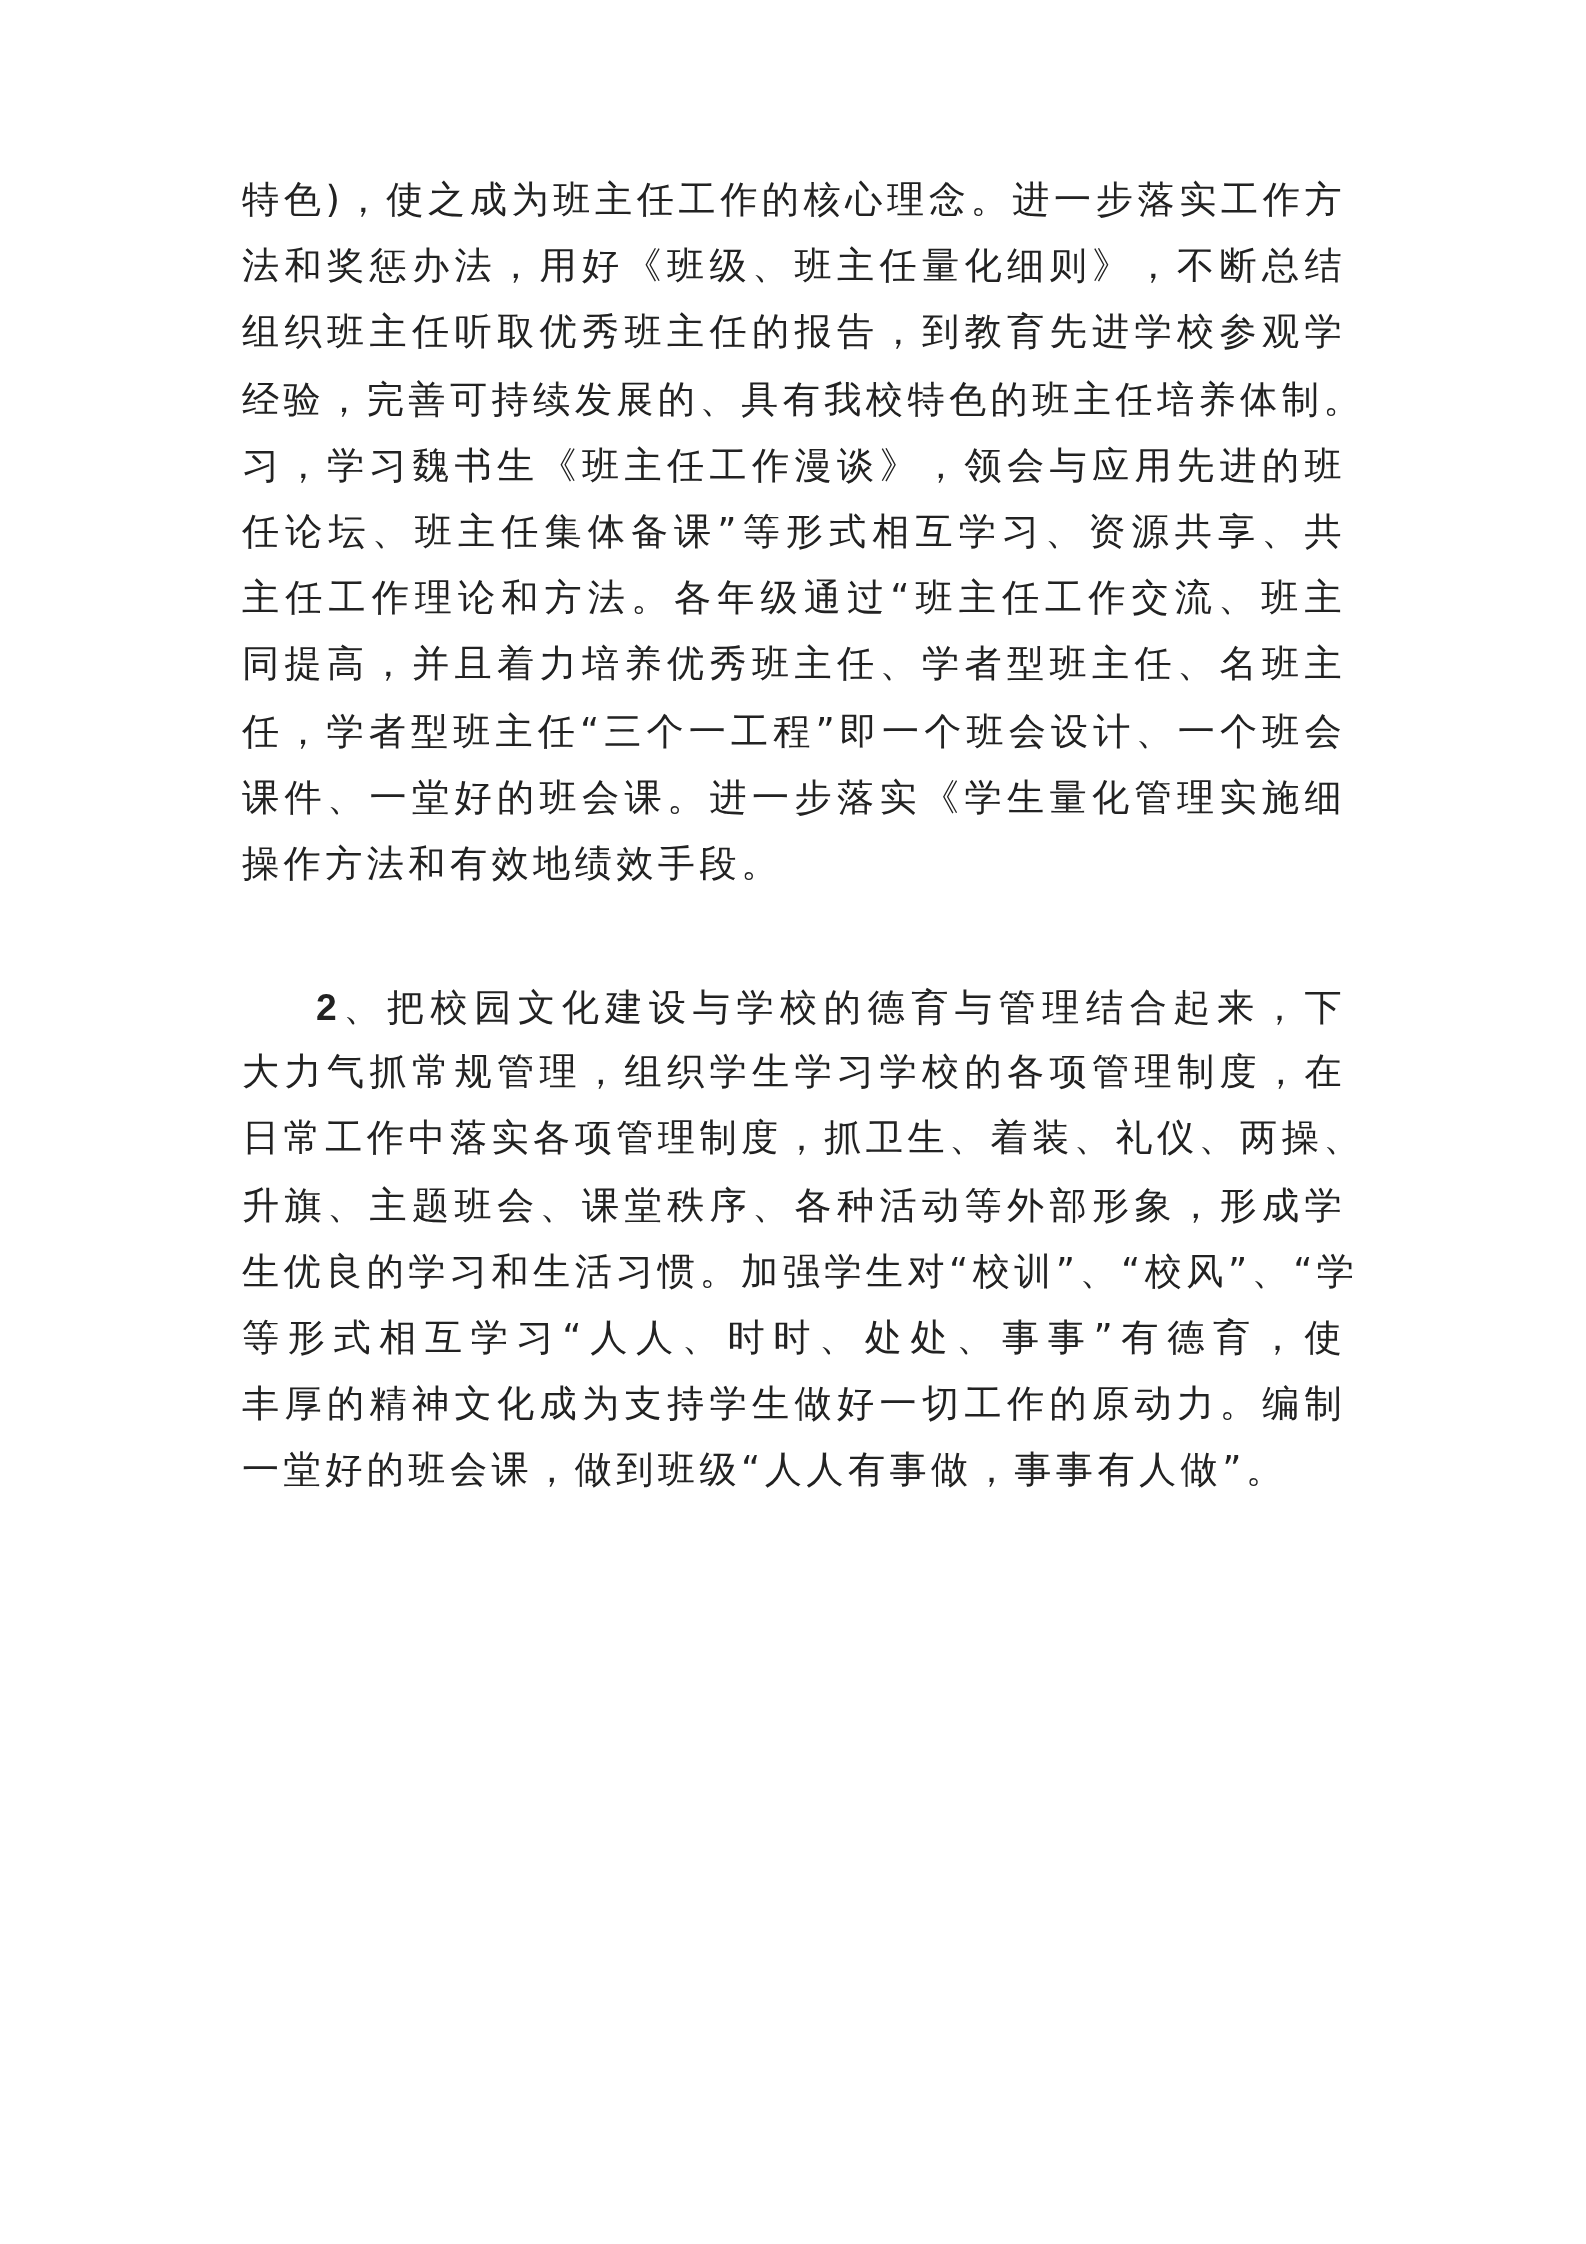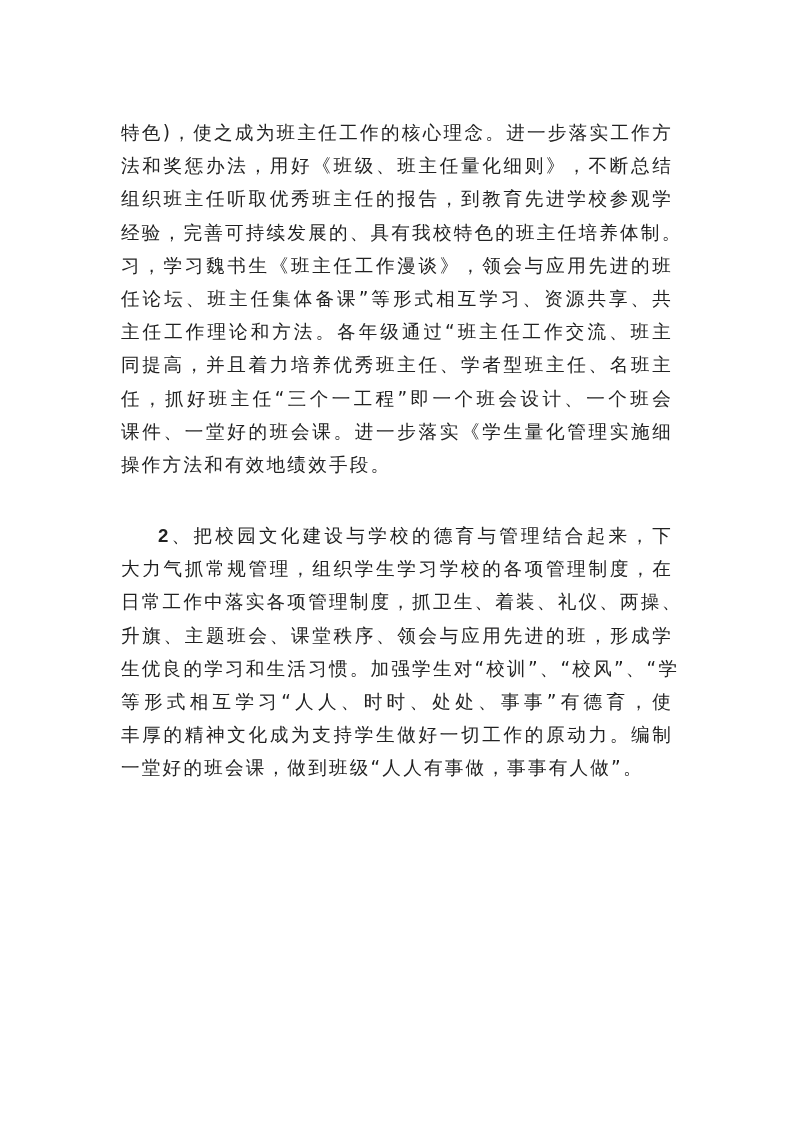--- a/index.html
+++ b/index.html
@@ -11,21 +11,21 @@
       width: 793px;
       height: 1122px;
       position: relative;
       overflow: hidden;
       font-family: "DejaVu Sans", "Liberation Sans", sans-serif;
       color: #222222;
     }
     .page {
       position: absolute;
       left: 121px;
-      top: 116px;
+      top: 84px;
       width: 552px;
     }
     .line {
       height: 33.2px;
       line-height: 33.2px;
       font-size: 18.6px;
       white-space: nowrap;
       letter-spacing: 2.2px;
       text-align: justify;
       text-align-last: justify;
@@ -50,30 +50,30 @@
 <div class="page">
   <div>
     <div class="line">特色)，使之成为班主任工作的核心理念。进一步落实工作方</div>
     <div class="line">法和奖惩办法，用好《班级、班主任量化细则》，不断总结</div>
     <div class="line">组织班主任听取优秀班主任的报告，到教育先进学校参观学</div>
     <div class="line">经验，完善可持续发展的、具有我校特色的班主任培养体制。</div>
     <div class="line">习，学习魏书生《班主任工作漫谈》，领会与应用先进的班</div>
     <div class="line">任论坛、班主任集体备课”等形式相互学习、资源共享、共</div>
     <div class="line">主任工作理论和方法。各年级通过“班主任工作交流、班主</div>
     <div class="line">同提高，并且着力培养优秀班主任、学者型班主任、名班主</div>
-    <div class="line">任，抓好班主任“三个一工程”即一个班会设计、一个班会</div>
+    <div class="line">任，学者型班主任“三个一工程”即一个班会设计、一个班会</div>
     <div class="line">课件、一堂好的班会课。进一步落实《学生量化管理实施细</div>
     <div class="line last">操作方法和有效地绩效手段。</div>
   </div>
 
   <div class="para-gap"></div>
 
   <div>
     <div class="line indent"><span class="num">2</span><span>、把校园文化建设与学校的德育与管理结合起来，下</span></div>
     <div class="line">大力气抓常规管理，组织学生学习学校的各项管理制度，在</div>
     <div class="line">日常工作中落实各项管理制度，抓卫生、着装、礼仪、两操、</div>
-    <div class="line">升旗、主题班会、课堂秩序、领会与应用先进的班，形成学</div>
+    <div class="line">升旗、主题班会、课堂秩序、各种活动等外部形象，形成学</div>
     <div class="line">生优良的学习和生活习惯。加强学生对“校训”、“校风”、“学</div>
     <div class="line">等形式相互学习“人人、时时、处处、事事”有德育，使</div>
     <div class="line">丰厚的精神文化成为支持学生做好一切工作的原动力。编制</div>
     <div class="line last">一堂好的班会课，做到班级“人人有事做，事事有人做”。</div>
   </div>
 </div>
 
 </body></html>

